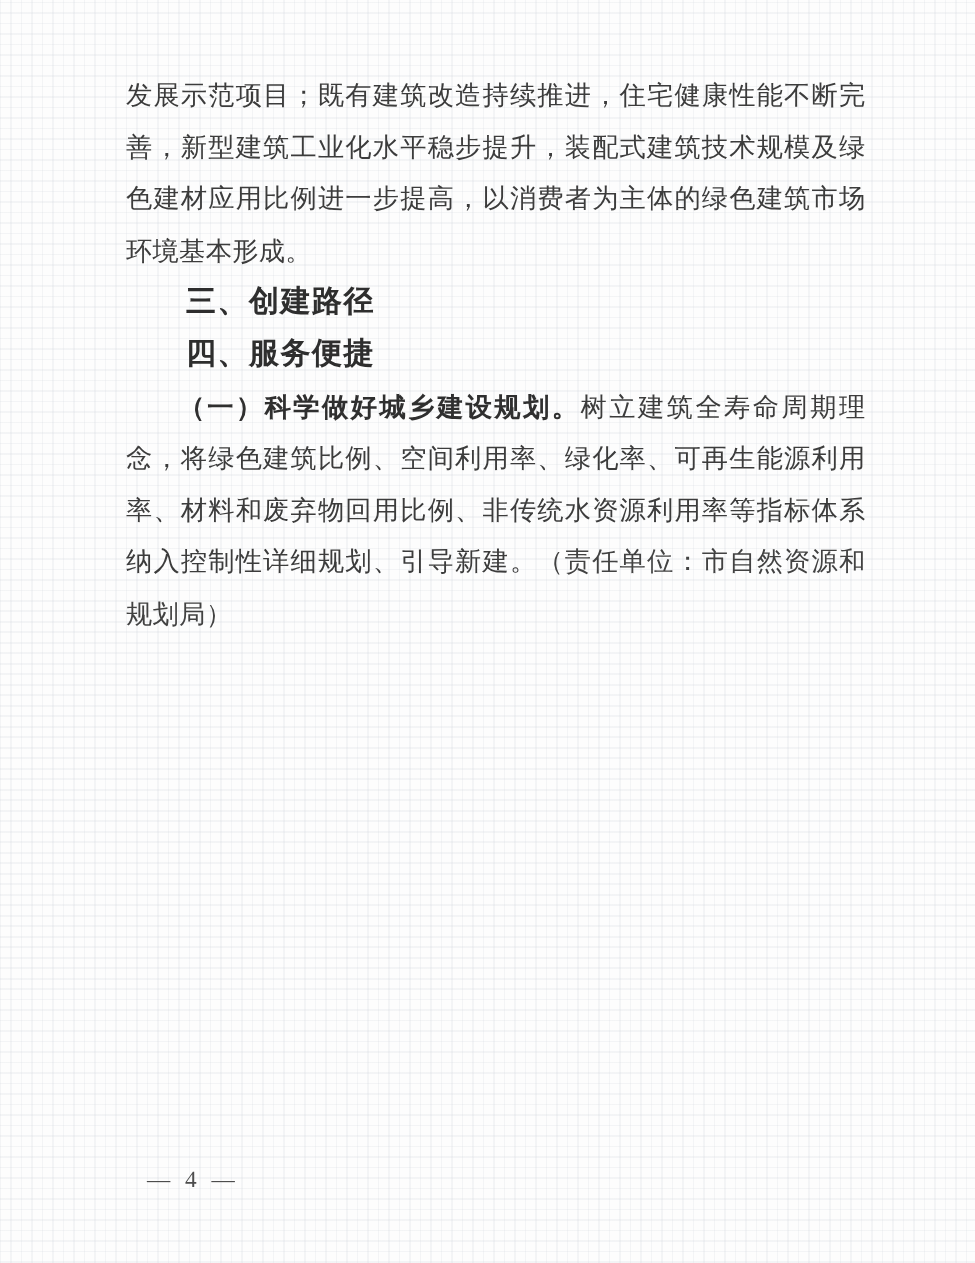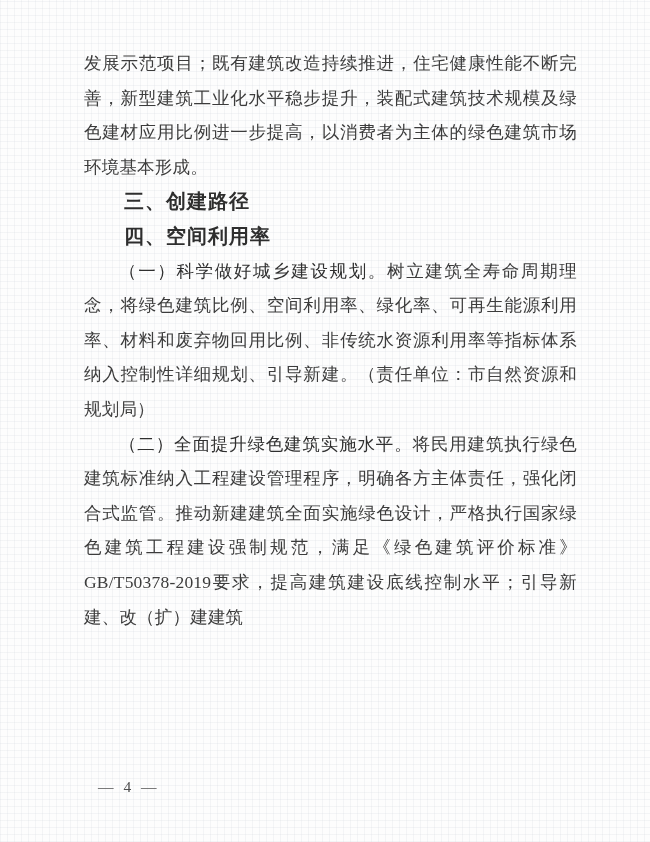--- a/index.html
+++ b/index.html
@@ -39,21 +39,21 @@
     margin: 0;
     font-size: 20px;
     line-height: 34.6px;
     font-weight: bold;
     color: #2e2e2e;
     text-indent: 2em;
     font-family: "Liberation Sans", "DejaVu Sans", sans-serif;
     letter-spacing: 1px;
   }
   .lead-bold {
-    font-weight: normal;
+    font-weight: bold;
     color: #2f2f2f;
   }
   .resp-note {
     color: #424242;
   }
   .footer-pagenum {
     position: absolute;
     left: 98px;
     top: 778px;
     font-size: 15.5px;
@@ -66,22 +66,21 @@
 <body>
 
 <div class="page">
   <div class="content">
 
     <p class="body">发展示范项目；既有建筑改造持续推进，住宅健康性能不断完善，新型建筑工业化水平稳步提升，装配式建筑技术规模及绿色建材应用比例进一步提高，以消费者为主体的绿色建筑市场环境基本形成。</p>
 
     <h3 class="sec-heading">三、创建路径</h3>
 
 
-    <h3 class="sec-heading">四、空间利用率</h3>
+    <h3 class="sec-heading">四、服务便捷</h3>
 
     <p class="body indent"><span class="lead-bold">（一）科学做好城乡建设规划。</span><span>树立建筑全寿命周期理念，将绿色建筑比例、空间利用率、绿化率、可再生能源利用率、材料和废弃物回用比例、非传统水资源利用率等指标体系纳入控制性详细规划、引导新建。</span><span class="resp-note">（责任单位：市自然资源和规划局）</span></p>
 
-    <p class="body indent"><span class="lead-bold">（二）全面提升绿色建筑实施水平。</span><span>将民用建筑执行绿色建筑标准纳入工程建设管理程序，明确各方主体责任，强化闭合式监管。推动新建建筑全面实施绿色设计，严格执行国家绿色建筑工程建设强制规范，满足《绿色建筑评价标准》GB/T50378-2019要求，提高建筑建设底线控制水平；引导新建、改（扩）建建筑</span></p>
 
   </div>
 
   <div class="footer-pagenum">— 4 —</div>
 </div>
 
 </body></html>

